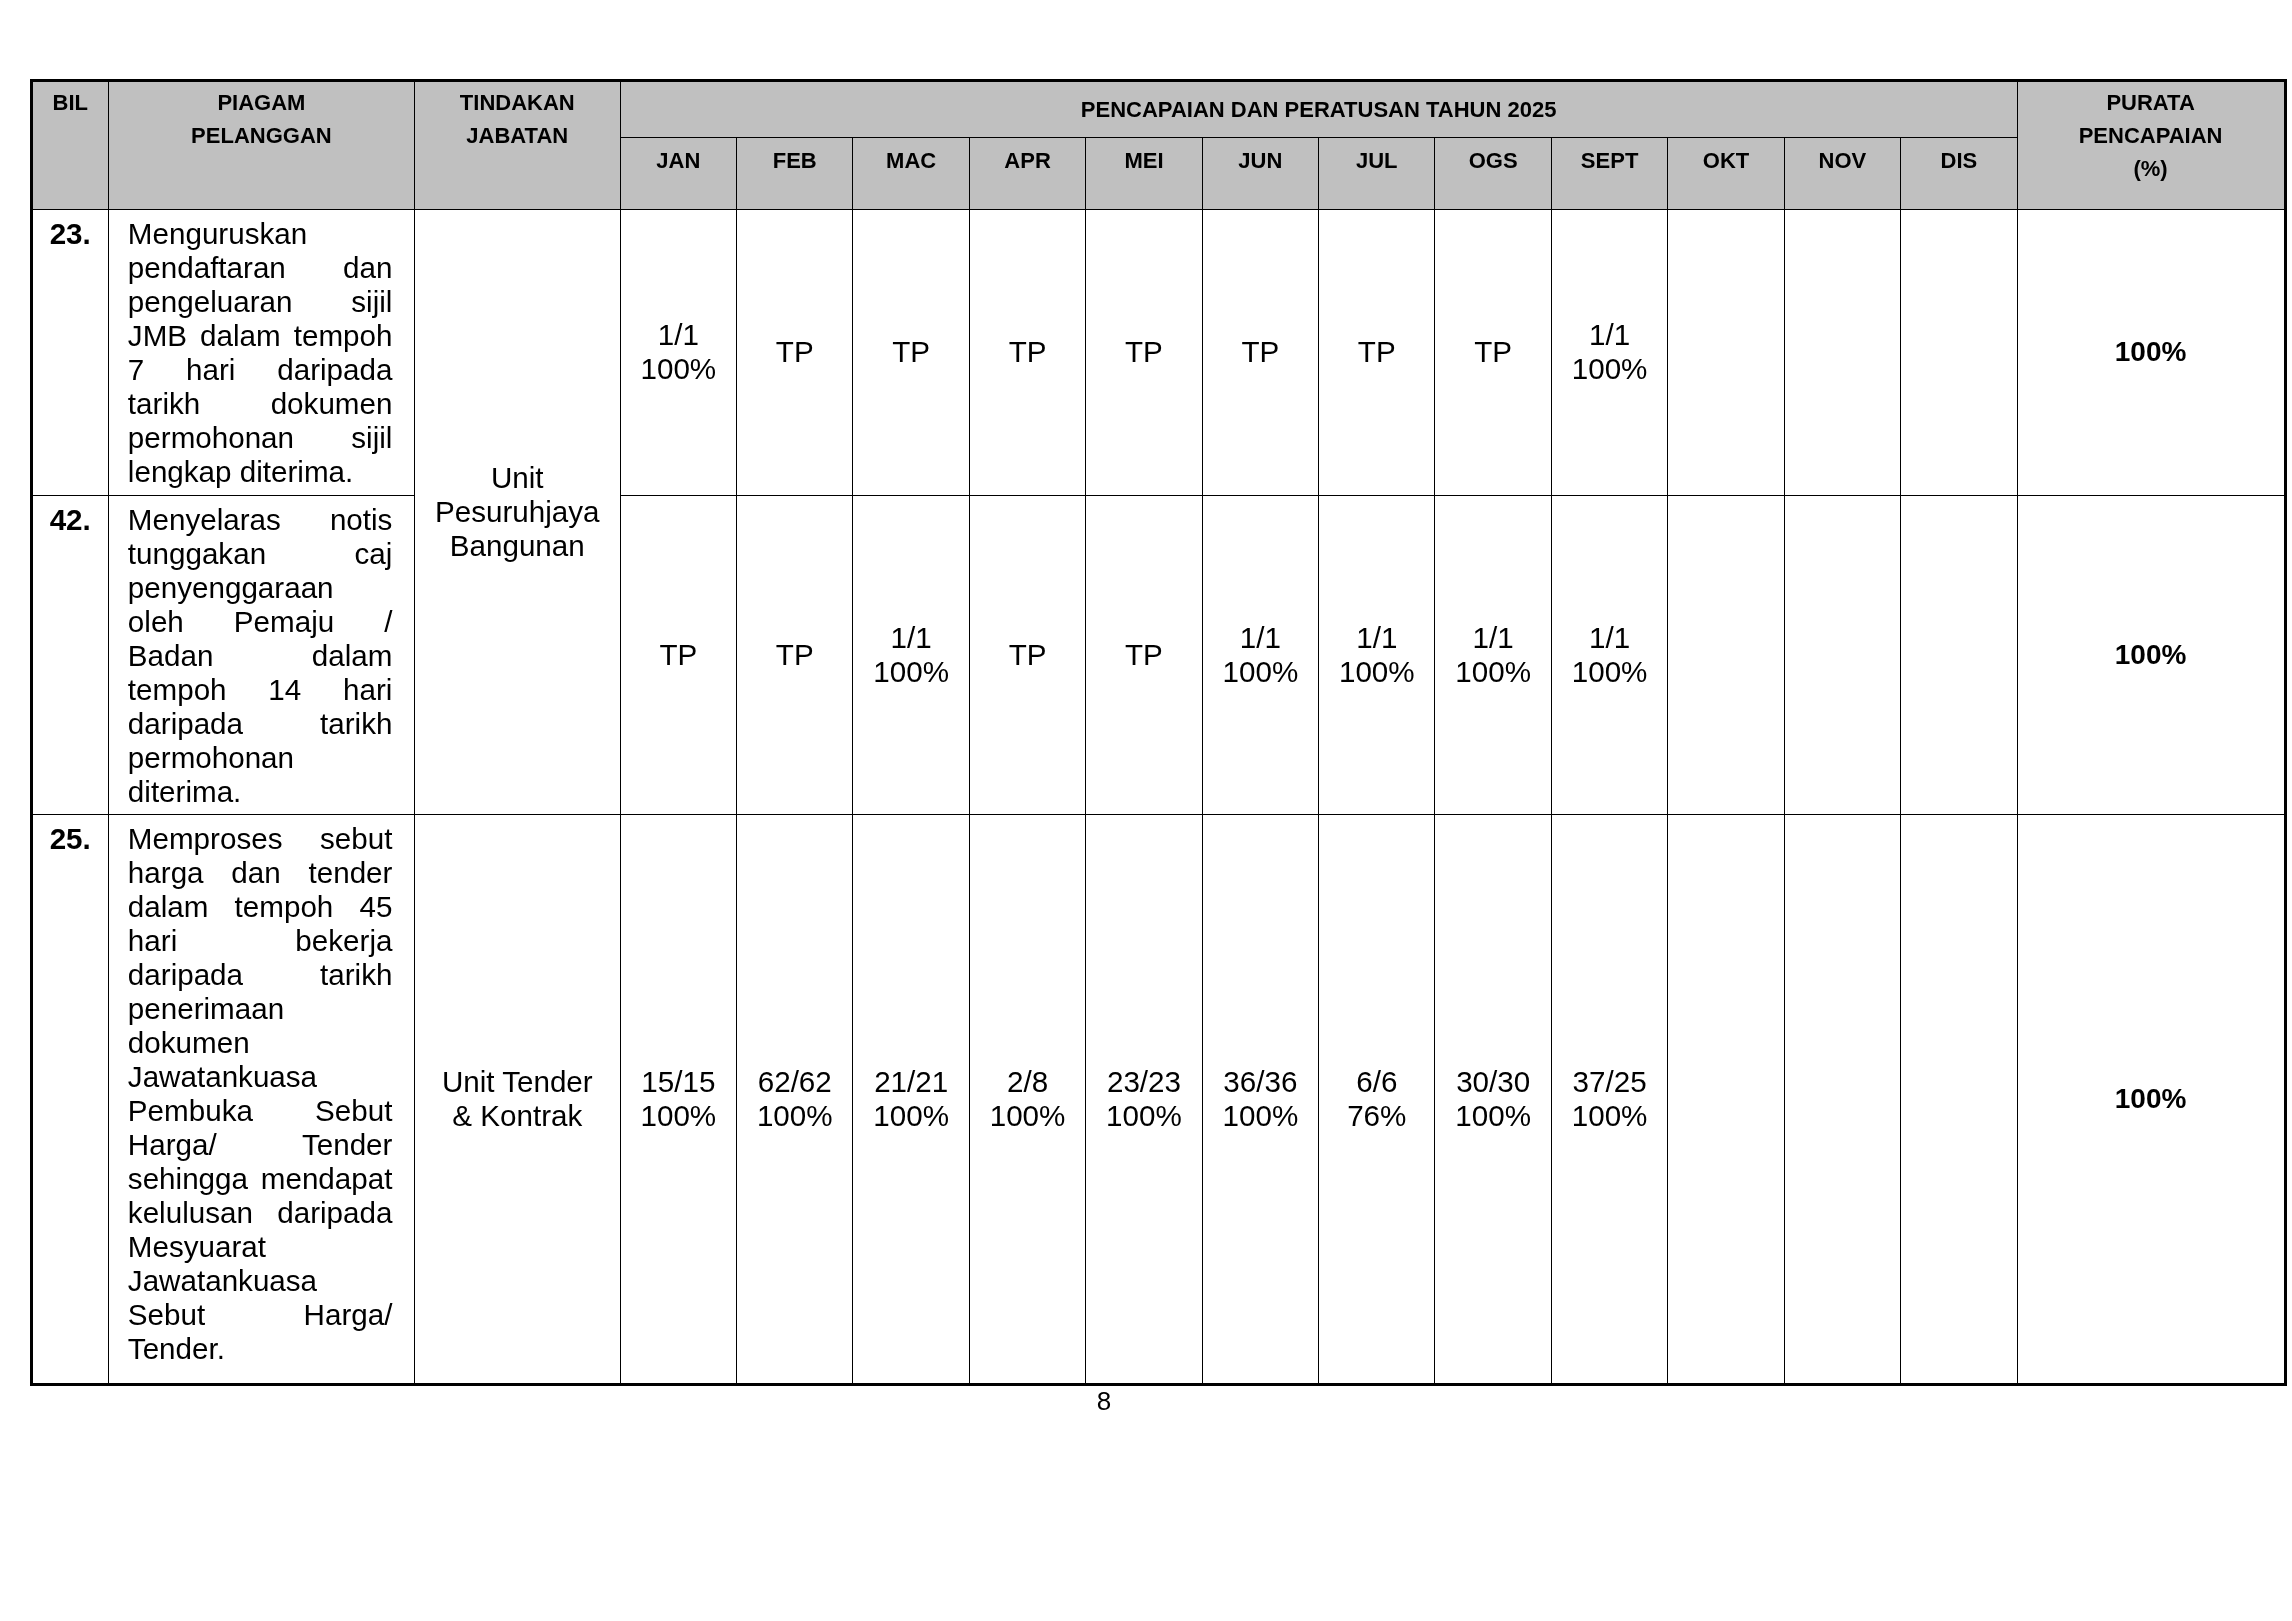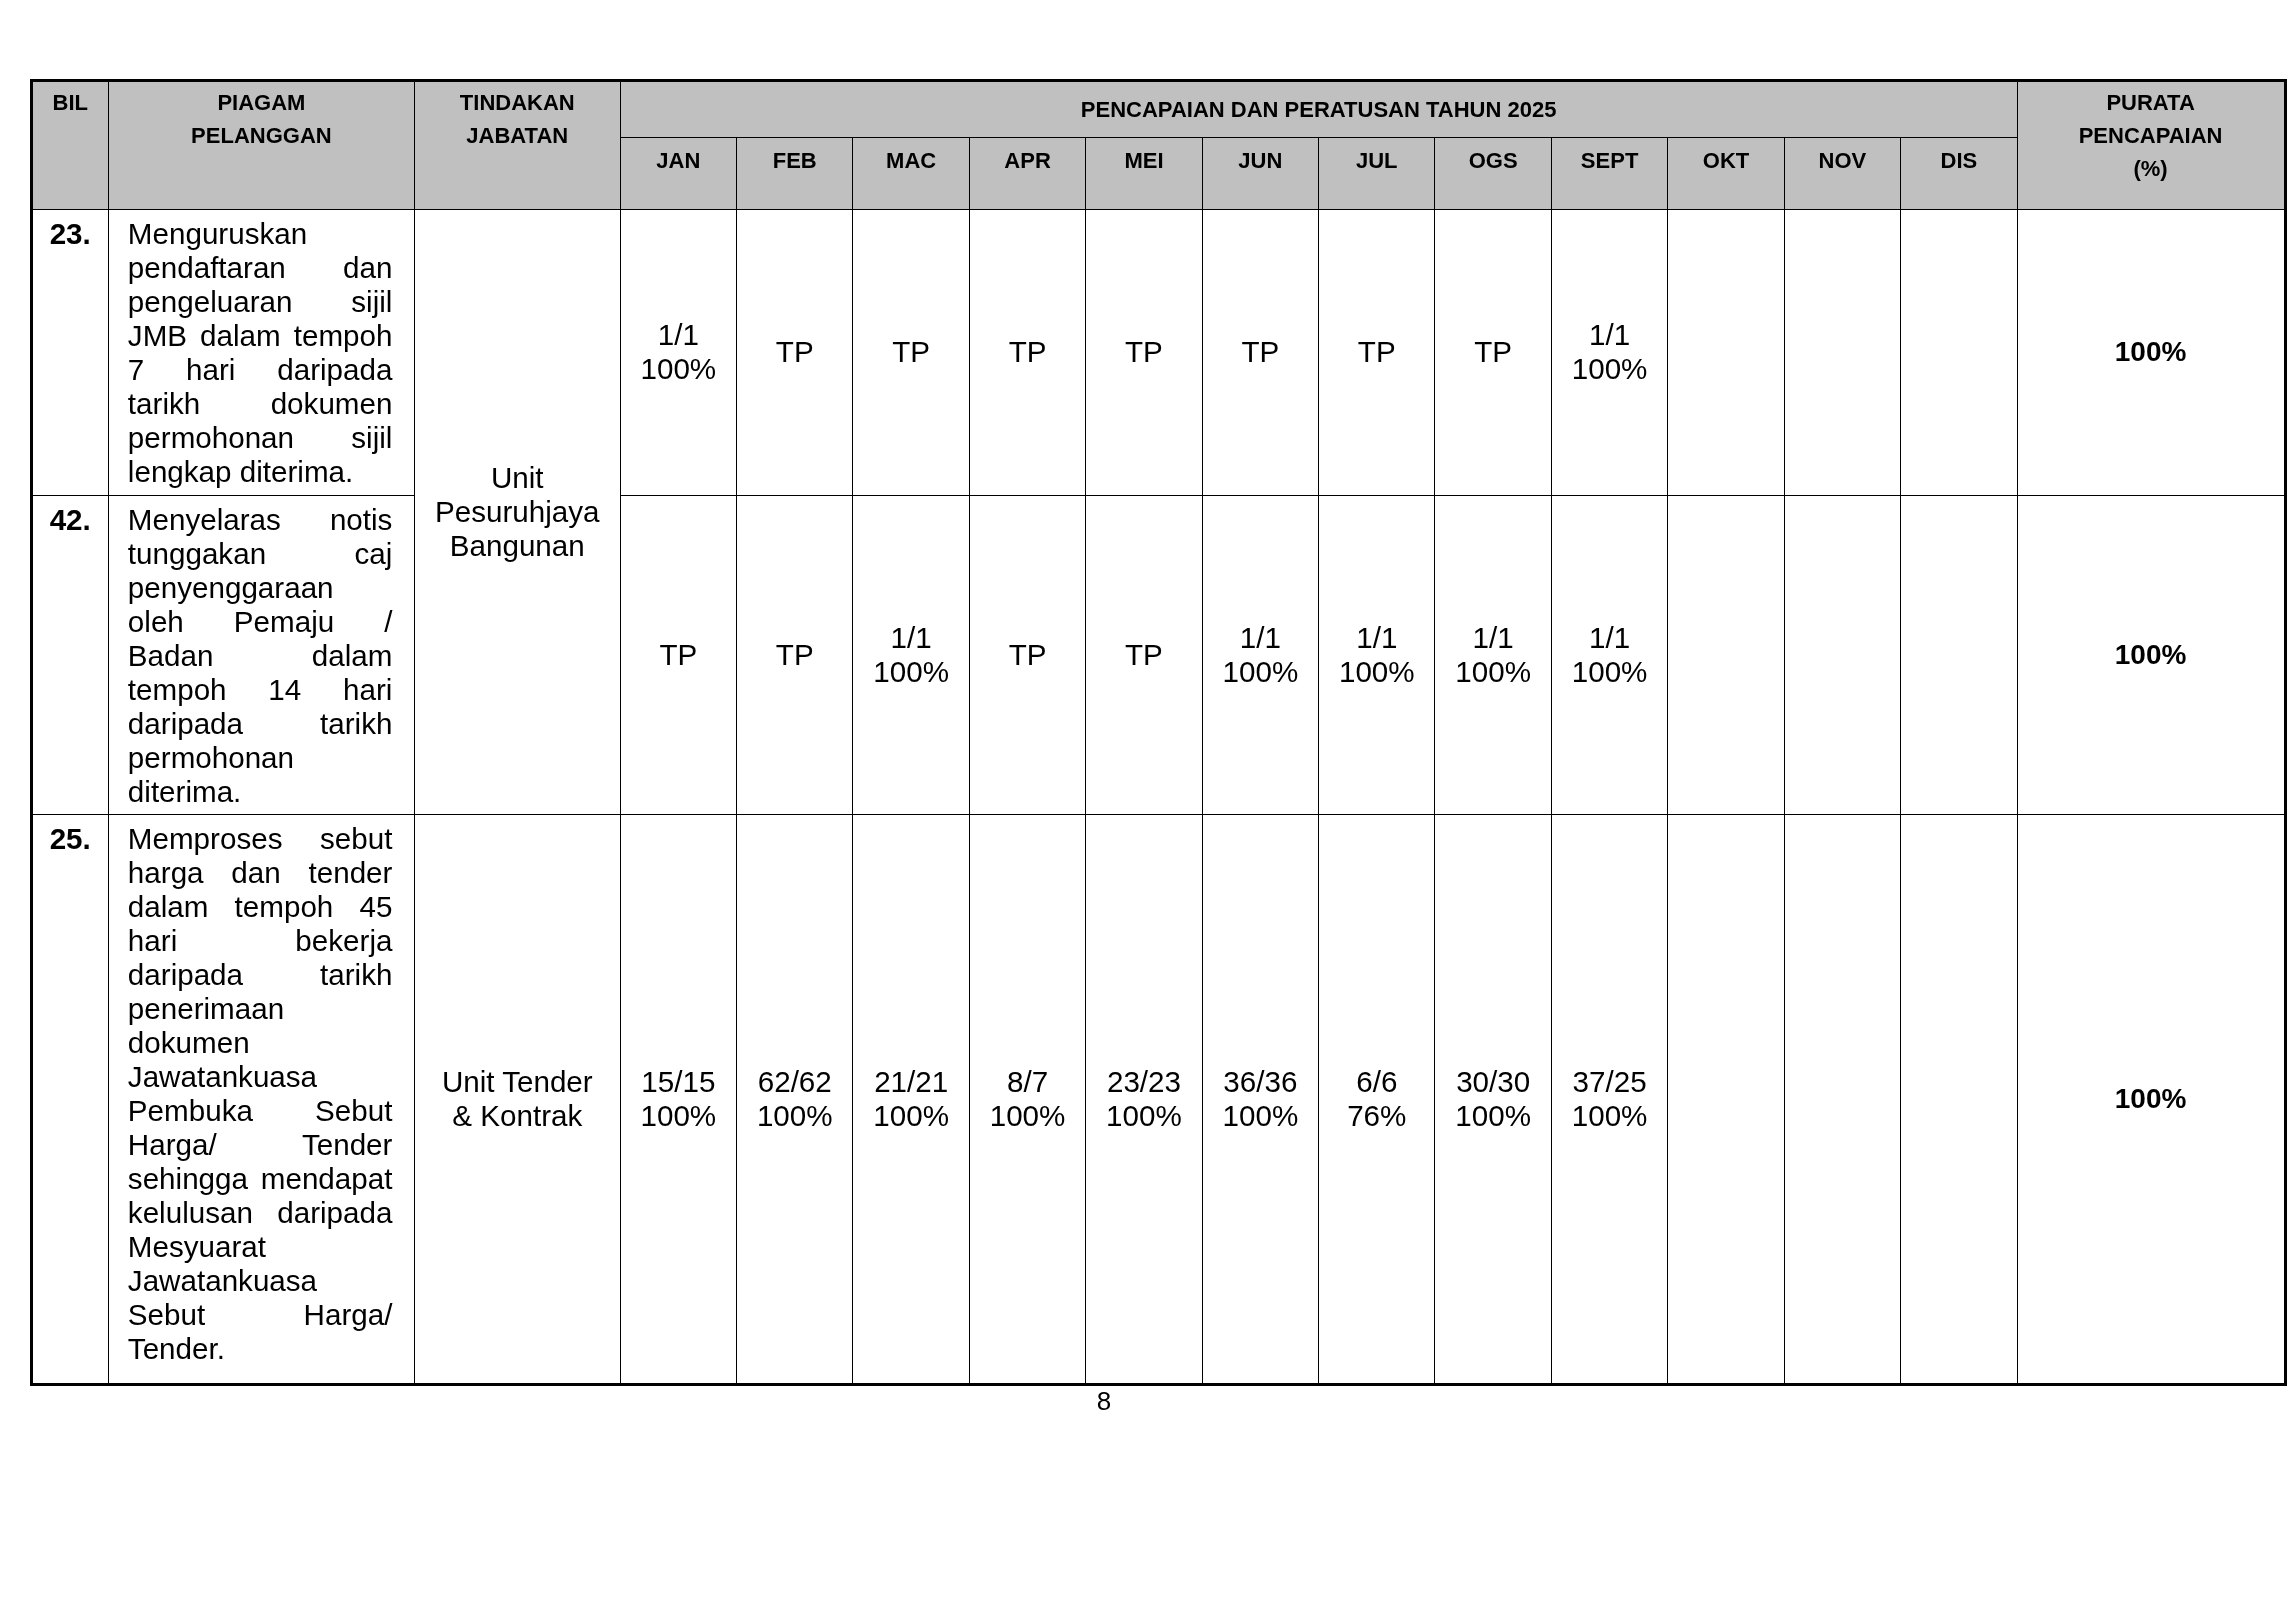--- a/index.html
+++ b/index.html
@@ -153,21 +153,21 @@
     <tr class="r25">
       <td class="bil">25.</td>
       <td class="piagam">Memproses sebut harga dan tender dalam tempoh 45 hari bekerja daripada tarikh penerimaan dokumen Jawatankuasa Pembuka Sebut Harga/ Tender sehingga mendapat kelulusan daripada Mesyuarat Jawatankuasa Sebut Harga/ Tender.</td>
       <td class="tindakan">Unit Tender &amp; Kontrak</td>
       <td class="month">15/15
 100%</td>
       <td class="month">62/62
 100%</td>
       <td class="month">21/21
 100%</td>
-      <td class="month">8/7
+      <td class="month">2/8
 100%</td>
       <td class="month">23/23
 100%</td>
       <td class="month">36/36
 100%</td>
       <td class="month">6/6
 76%</td>
       <td class="month">30/30
 100%</td>
       <td class="month">37/25

